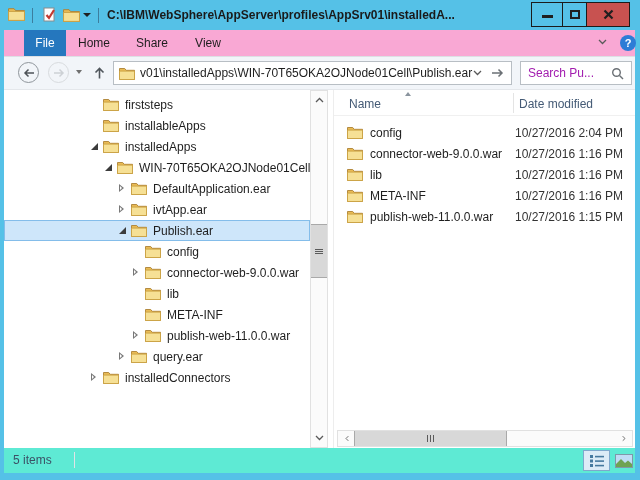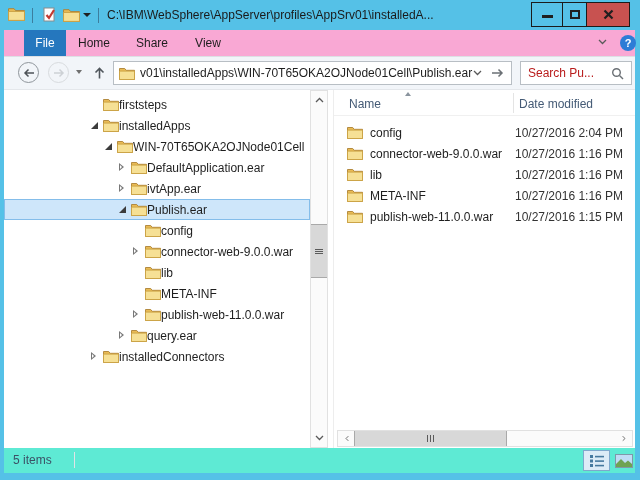--- a/index.html
+++ b/index.html
@@ -1,21 +1,21 @@
 <!DOCTYPE html>
 <html><head>
 <meta charset="utf-8">
 <style>
   * { margin:0; padding:0; box-sizing:border-box; }
   html,body { width:640px; height:480px; font-family:"Liberation Sans",sans-serif; }
   .window { position:relative; width:640px; height:480px; background:#55C1E7; font-size:12px; color:#1E1E1E; overflow:hidden; }
 
   
   .titlebar { position:absolute; left:0; top:0; width:640px; height:30px; }
-  .titlebar > * { position:absolute; }
+  .titlebar > * { position:absolute;font-weight:bold; }
   .app-icon { left:8px; top:7px; }
   .tb-sep { width:1px; height:15px; background:#3C7E9E; top:8px; }
   .sep1 { left:32px; } .sep2 { left:98px; }
   .qat-btn { top:6px; width:20px; height:18px; display:flex; align-items:center; justify-content:center; }
   .qat-doc { left:39px; } .qat-folder { left:61px; }
   .qat-caret { left:83px; top:13px; width:0; height:0; border-left:4px solid transparent; border-right:4px solid transparent; border-top:4px solid #1F1F1F; }
   .win-title { left:107px; top:8px; width:415px; white-space:nowrap; overflow:hidden; color:#1A1A1A; }
   .win-controls { left:531px; top:2px; display:flex; }
   .win-btn { width:32px; height:25px; border:1px solid #1b1b1b; border-left:none; display:flex; align-items:center; justify-content:center; background:transparent; }
   .win-btn:first-child { border-left:1px solid #1b1b1b; }
@@ -42,39 +42,39 @@
   .nav-back { left:14px; border:1px solid #8F959B; }
   .nav-fwd { left:44px; border:1px solid #D8DBDE; }
   .nav-caret { left:72px; top:13px; width:0; height:0; border-left:3.5px solid transparent; border-right:3.5px solid transparent; border-top:4px solid #707070; }
   .nav-up { left:89px; top:9px; }
   .addressbox { left:109px; top:4px; width:399px; height:24px; background:#fff; border:1px solid #B8BEC4; display:flex; align-items:center; }
   .addr-folder { margin-left:5px; flex:0 0 auto; }
   .addr-text { margin-left:5px; flex:1; white-space:nowrap; overflow:hidden; }
   .addr-caret { margin-right:9px; flex:0 0 auto; }
   .addr-go { margin-right:7px; flex:0 0 auto; }
   .searchbox { left:516px; top:4px; width:112px; height:24px; background:#fff; border:1px solid #B8BEC4; display:flex; align-items:center; justify-content:space-between; padding:0 7px; }
-  .search-text { color:#b91c1c; white-space:nowrap; overflow:hidden; }
+  .search-text { color:#a21caf; white-space:nowrap; overflow:hidden; }
 
   
   .main { position:absolute; left:4px; right:5px; top:90px; height:358px; background:#fff; }
   .main > * { position:absolute; }
 
   
   .tree { left:0; top:4px; width:306px; }
   .tree-row { position:relative; height:21px; display:flex; align-items:center; }
   .tree-row.selected { background:#CEE6FA; box-shadow:inset 0 0 0 1px #84BDEA; }
   .lvl-0 { padding-left:86px; } .lvl-1 { padding-left:100px; }
   .lvl-2 { padding-left:114px; } .lvl-3 { padding-left:128px; }
   .expander { position:relative; width:10px; height:11px; flex:0 0 auto; }
   .exp-none .expander { visibility:hidden; }
   .exp-collapsed .expander::before { content:""; position:absolute; left:1px; top:1px; border-left:5px solid #787878; border-top:4.5px solid transparent; border-bottom:4.5px solid transparent; }
   .exp-collapsed .expander::after { content:""; position:absolute; left:2px; top:3.4px; border-left:2.6px solid #fff; border-top:2.2px solid transparent; border-bottom:2.2px solid transparent; }
   .exp-expanded .expander::before { content:""; position:absolute; left:1px; top:2px; width:0; height:0; border-right:7px solid #3C3C3C; border-top:7px solid transparent; }
   .tree-folder { margin-left:3px; flex:0 0 auto; }
-  .tree-label { margin-left:0; white-space:nowrap; }
+  .tree-label { margin-left:6px; white-space:nowrap; }
 
   
   .vscroll { left:306px; top:0; width:18px; height:358px; background:#FBFBFB; border:1px solid #E1E1E1; }
   .vscroll > * { position:absolute; left:0; width:16px; }
   .sb-arrow { height:16px; display:flex; align-items:center; justify-content:center; }
   .v-up { top:1px; } .v-down { bottom:1px; }
   .v-thumb { top:133px; height:54px; background:#D8D8D8; border-top:1px solid #A9A9A9; border-bottom:1px solid #A9A9A9; display:flex; align-items:center; justify-content:center; flex-direction:column; gap:1px; }
   .grip-h { width:8px; height:1px; background:#5A5A5A; }
   .hscroll { left:3px; top:340px; width:296px; height:17px; background:#FBFBFB; border:1px solid #E1E1E1; }
   .hscroll > * { position:absolute; top:0; height:15px; }
@@ -227,20 +227,29 @@
         <div class="tree-row lvl-0 exp-none">
           <span class="expander"></span>
           <span class="tree-folder">
             <svg width="16" height="13" viewBox="0 0 16 13">
               <use href="#folder-def"></use>
             </svg>
           </span>
           <span class="tree-label">firststeps</span>
         </div>
 
+        <div class="tree-row lvl-0 exp-none">
+          <span class="expander"></span>
+          <span class="tree-folder">
+            <svg width="16" height="13" viewBox="0 0 16 13">
+              <use href="#folder-def"></use>
+            </svg>
+          </span>
+          <span class="tree-label">installableApps</span>
+        </div>
 
         <div class="tree-row lvl-0 exp-expanded">
           <span class="expander"></span>
           <span class="tree-folder">
             <svg width="16" height="13" viewBox="0 0 16 13">
               <use href="#folder-def"></use>
             </svg>
           </span>
           <span class="tree-label">installedApps</span>
         </div>

